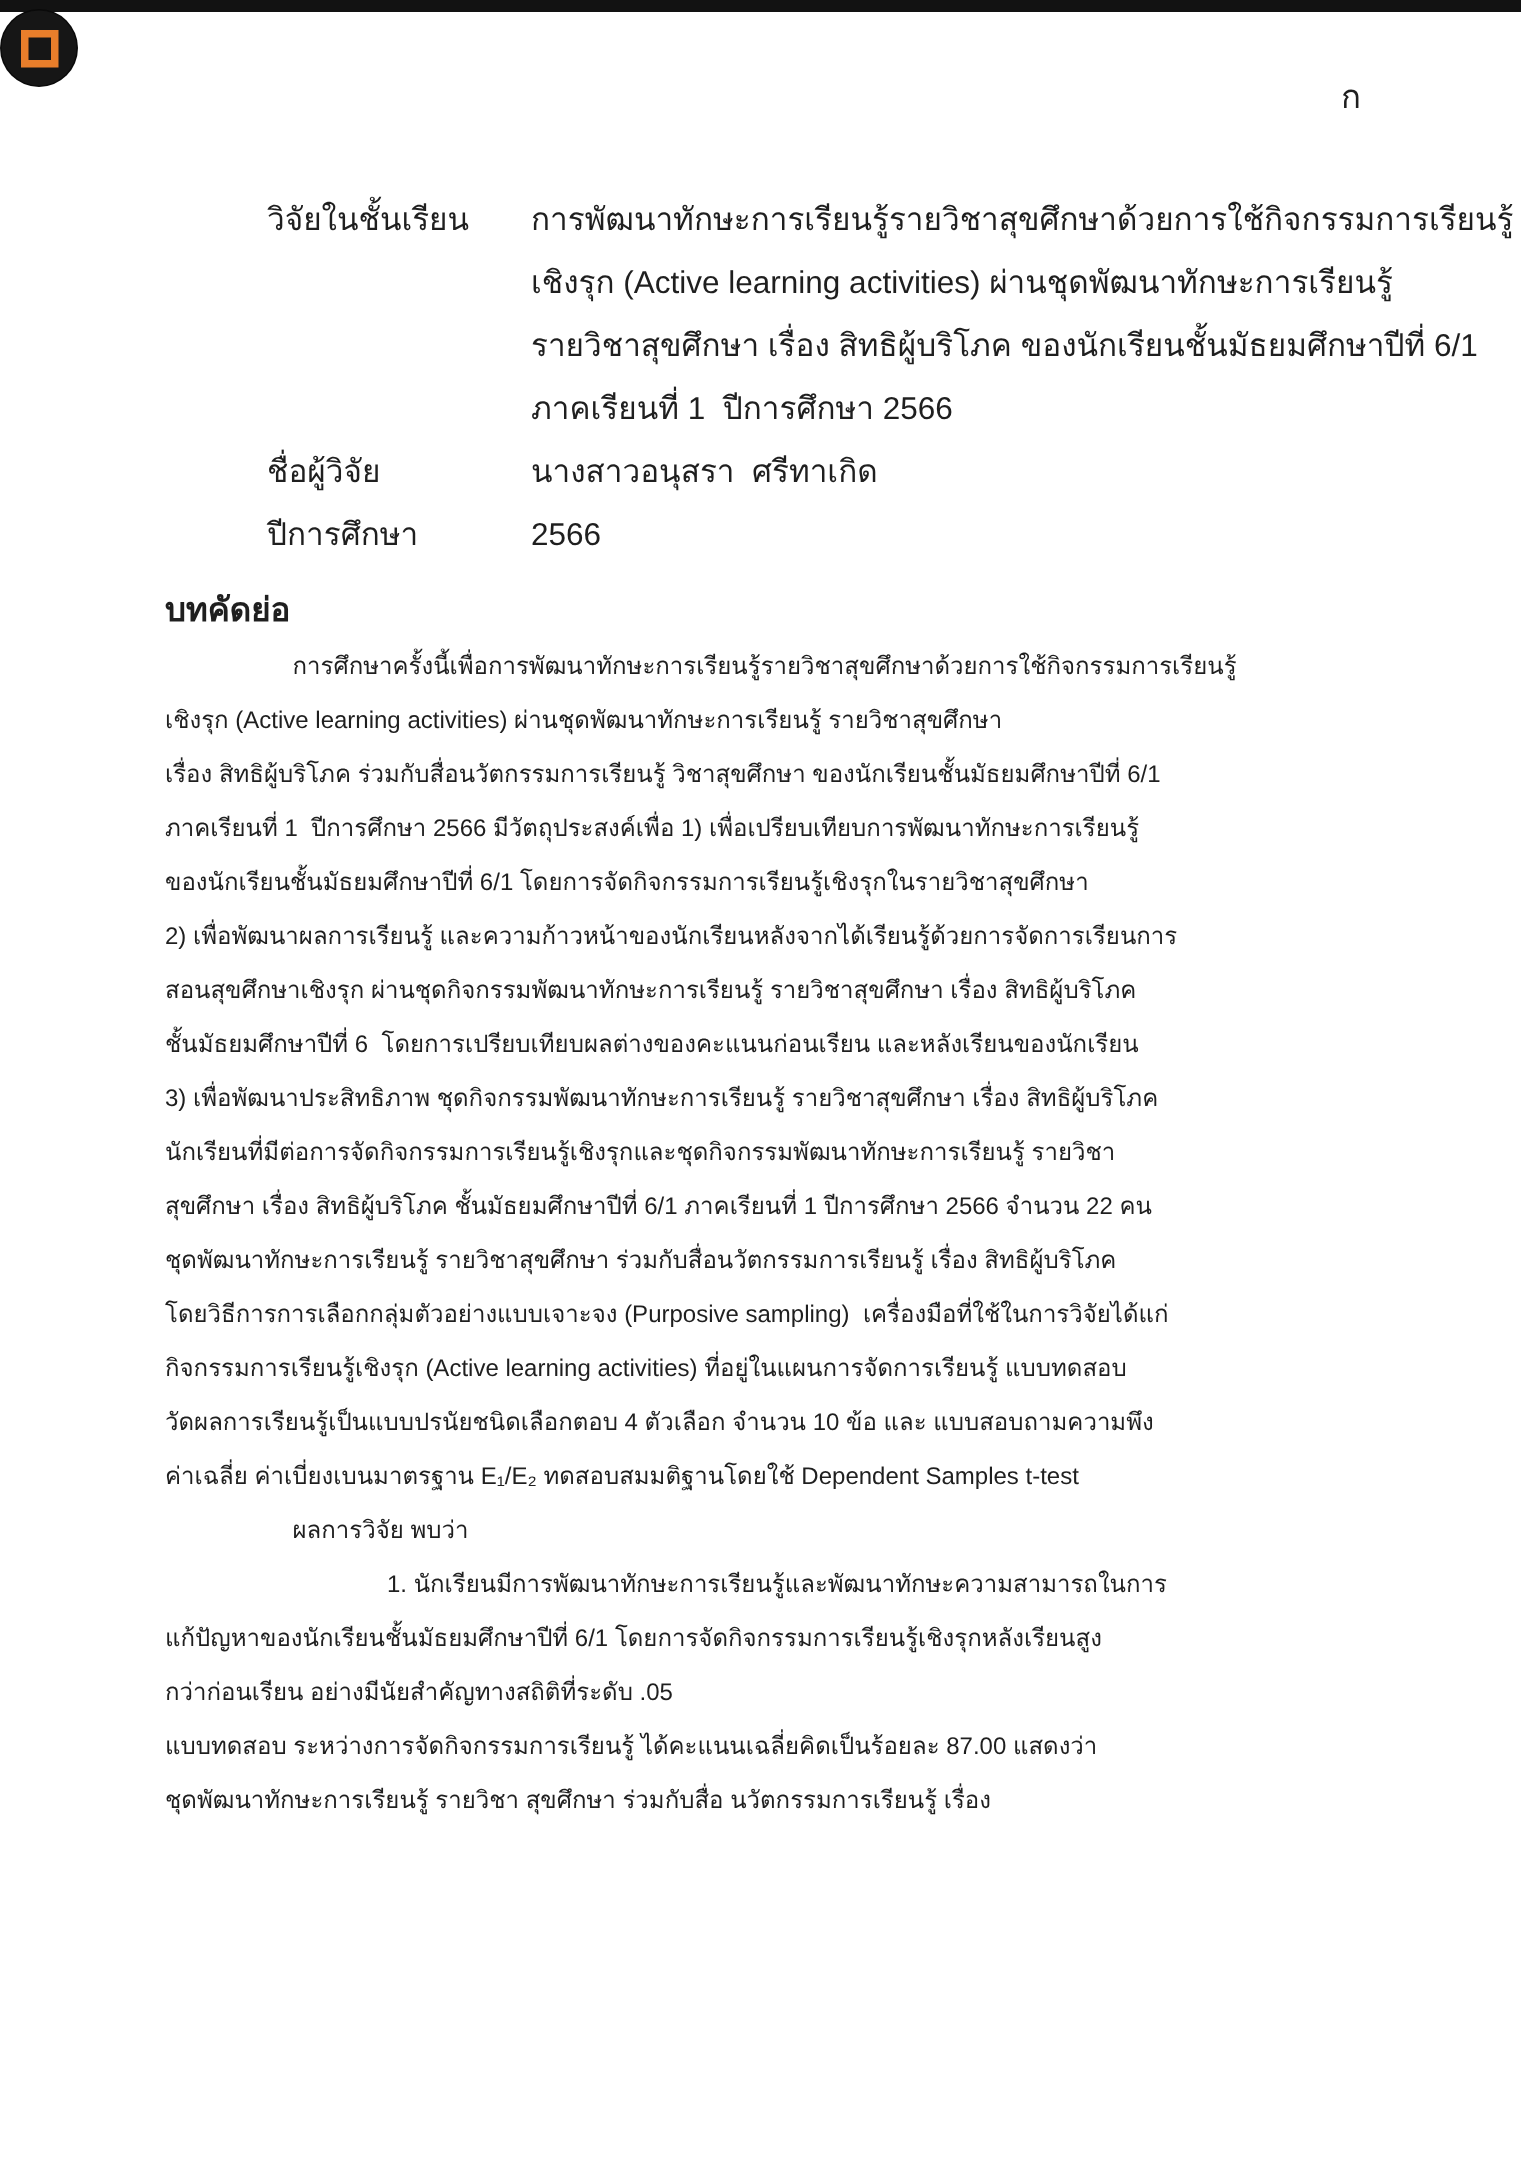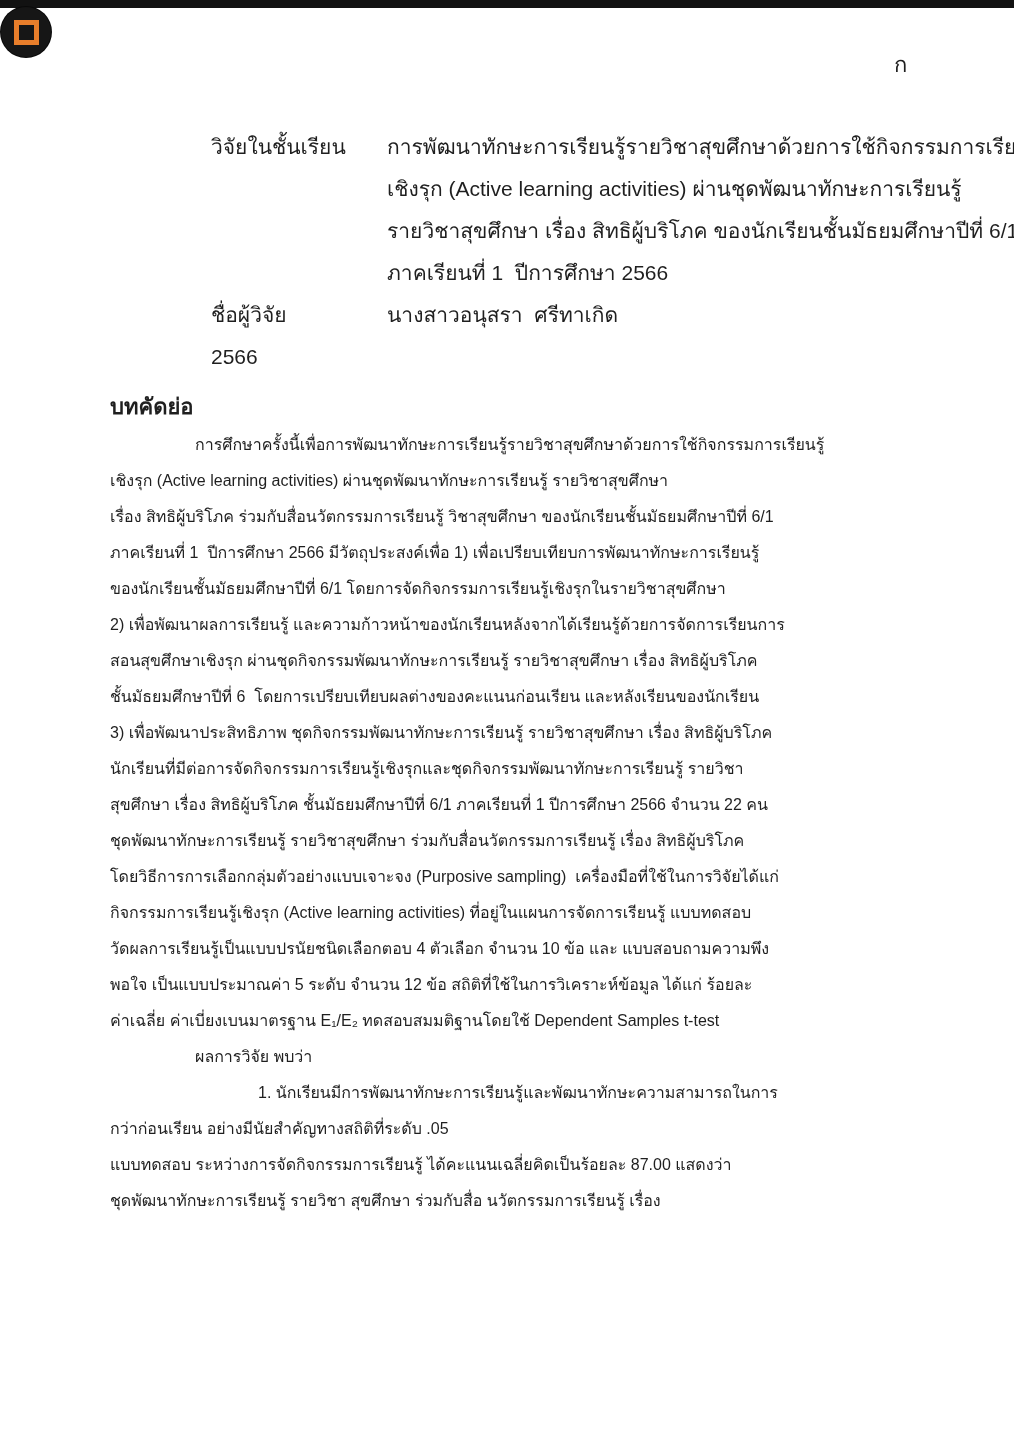--- a/index.html
+++ b/index.html
@@ -30,21 +30,20 @@
     background:transparent;
   }
   .page-number {
     position:absolute; top:50px; left:894px;
     font-size:22px; line-height:30px;
   }
   .header-block {
     position:absolute; top:126px; left:178px;
     width:760px;
     font-size:21px;
-    margin-left:33px;
   }
   .header-row { display:flex; }
   .header-label {
     width:176px; flex:0 0 176px;
     line-height:42px;
     white-space:pre;
   }
   .header-value { flex:1; }
   .header-value-line { line-height:42px; white-space:pre; }
   .abstract-title {
@@ -86,20 +85,21 @@
           <div class="header-value-line">ภาคเรียนที่ 1  ปีการศึกษา 2566</div>
         </div>
       </div>
       <div class="header-row">
         <div class="header-label">ชื่อผู้วิจัย</div>
         <div class="header-value">
           <div class="header-value-line">นางสาวอนุสรา  ศรีทาเกิด</div>
         </div>
       </div>
       <div class="header-row">
+        <div class="header-label">ปีการศึกษา</div>
         <div class="header-value">
           <div class="header-value-line">2566</div>
         </div>
       </div>
     </div>
 </div>
 
 <div class="abstract-title">บทคัดย่อ</div>
 
 <div class="abstract-body">
@@ -111,20 +111,20 @@
     <div class="line ind-0">2) เพื่อพัฒนาผลการเรียนรู้ และความก้าวหน้าของนักเรียนหลังจากได้เรียนรู้ด้วยการจัดการเรียนการ</div>
     <div class="line ind-0">สอนสุขศึกษาเชิงรุก ผ่านชุดกิจกรรมพัฒนาทักษะการเรียนรู้ รายวิชาสุขศึกษา เรื่อง สิทธิผู้บริโภค</div>
     <div class="line ind-0">ชั้นมัธยมศึกษาปีที่ 6  โดยการเปรียบเทียบผลต่างของคะแนนก่อนเรียน และหลังเรียนของนักเรียน</div>
     <div class="line ind-0">3) เพื่อพัฒนาประสิทธิภาพ ชุดกิจกรรมพัฒนาทักษะการเรียนรู้ รายวิชาสุขศึกษา เรื่อง สิทธิผู้บริโภค</div>
     <div class="line ind-0">นักเรียนที่มีต่อการจัดกิจกรรมการเรียนรู้เชิงรุกและชุดกิจกรรมพัฒนาทักษะการเรียนรู้ รายวิชา</div>
     <div class="line ind-0">สุขศึกษา เรื่อง สิทธิผู้บริโภค ชั้นมัธยมศึกษาปีที่ 6/1 ภาคเรียนที่ 1 ปีการศึกษา 2566 จำนวน 22 คน</div>
     <div class="line ind-0">ชุดพัฒนาทักษะการเรียนรู้ รายวิชาสุขศึกษา ร่วมกับสื่อนวัตกรรมการเรียนรู้ เรื่อง สิทธิผู้บริโภค</div>
     <div class="line ind-0">โดยวิธีการการเลือกกลุ่มตัวอย่างแบบเจาะจง (Purposive sampling)  เครื่องมือที่ใช้ในการวิจัยได้แก่</div>
     <div class="line ind-0">กิจกรรมการเรียนรู้เชิงรุก (Active learning activities) ที่อยู่ในแผนการจัดการเรียนรู้ แบบทดสอบ</div>
     <div class="line ind-0">วัดผลการเรียนรู้เป็นแบบปรนัยชนิดเลือกตอบ 4 ตัวเลือก จำนวน 10 ข้อ และ แบบสอบถามความพึง</div>
-    <div class="line ind-0">พอใจ เป็นแบบประมาณค่า 5 ระดับ จำนวน 12 ข้อ สถิติที่ใช้ในการวิเคราะห์ข้อมูล ได้แก่ ร้อยละ</div>
     <div class="line ind-0">ค่าเฉลี่ย ค่าเบี่ยงเบนมาตรฐาน E₁/E₂ ทดสอบสมมติฐานโดยใช้ Dependent Samples t-test</div>
     <div class="line ind-1">ผลการวิจัย พบว่า</div>
     <div class="line ind-2">1. นักเรียนมีการพัฒนาทักษะการเรียนรู้และพัฒนาทักษะความสามารถในการ</div>
+    <div class="line ind-0">แก้ปัญหาของนักเรียนชั้นมัธยมศึกษาปีที่ 6/1 โดยการจัดกิจกรรมการเรียนรู้เชิงรุกหลังเรียนสูง</div>
     <div class="line ind-0">กว่าก่อนเรียน อย่างมีนัยสำคัญทางสถิติที่ระดับ .05</div>
     <div class="line ind-0">แบบทดสอบ ระหว่างการจัดกิจกรรมการเรียนรู้ ได้คะแนนเฉลี่ยคิดเป็นร้อยละ 87.00 แสดงว่า</div>
     <div class="line ind-0">ชุดพัฒนาทักษะการเรียนรู้ รายวิชา สุขศึกษา ร่วมกับสื่อ นวัตกรรมการเรียนรู้ เรื่อง</div>
   </div>
 
 </body></html>

